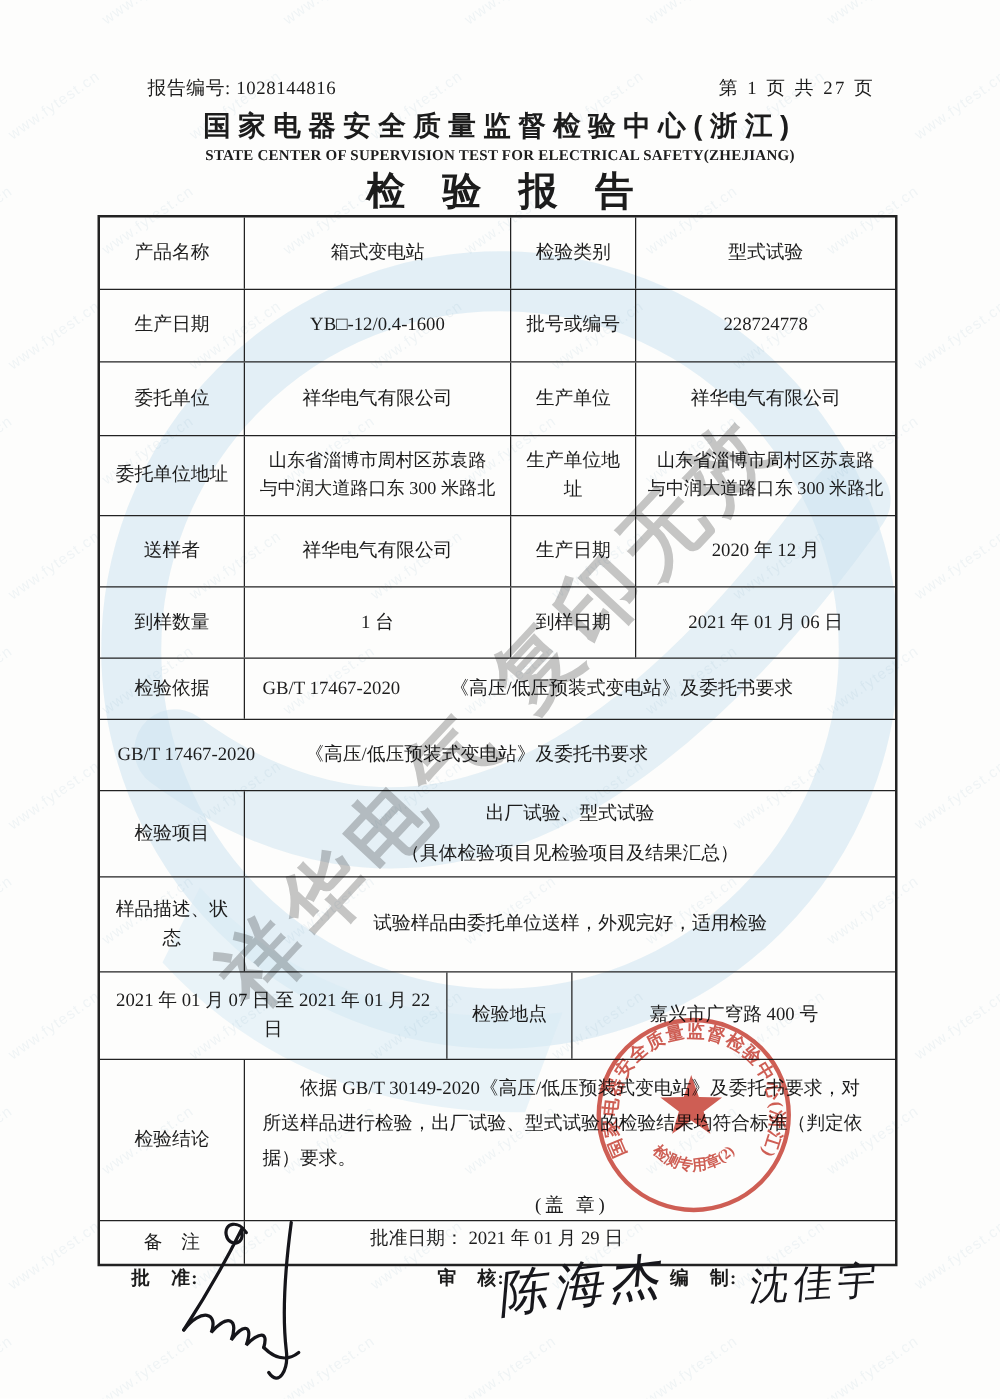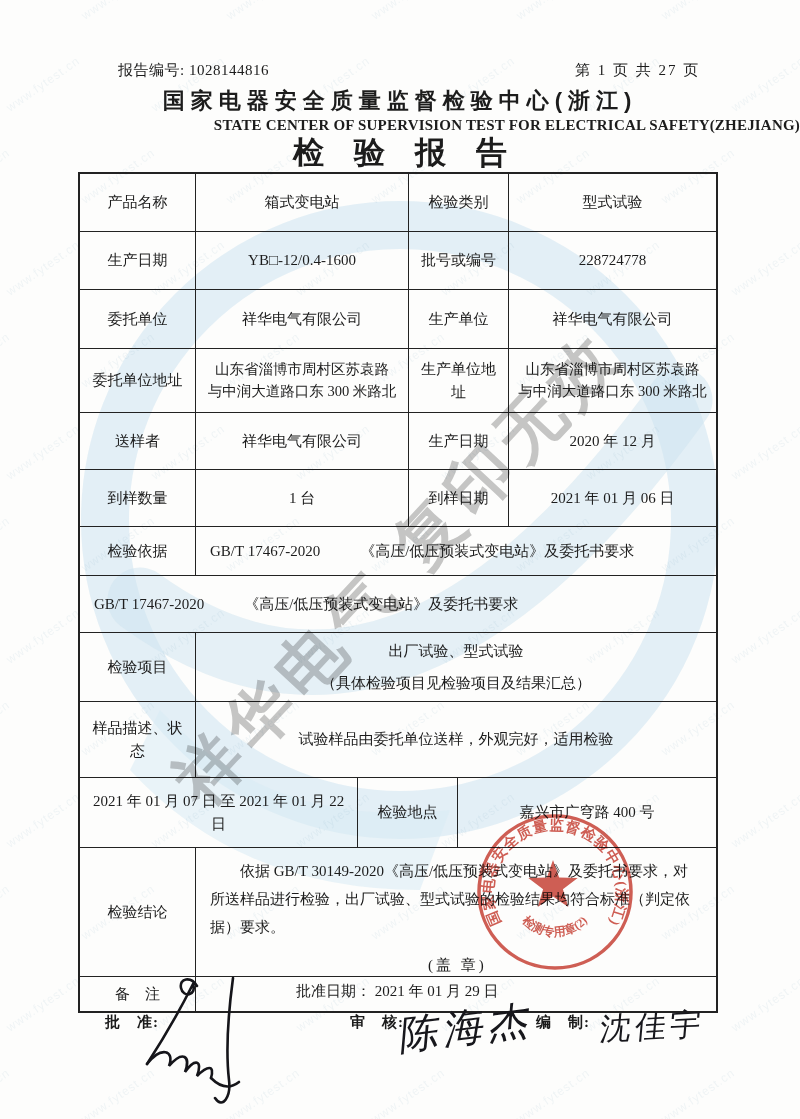--- a/index.html
+++ b/index.html
@@ -12,22 +12,22 @@
   .emblem { position:absolute; left:70px; top:150px; z-index:0; }
   .tile-layer { position:absolute; inset:0; z-index:1; pointer-events:none; }
   .tile { position:absolute; transform:rotate(-35deg); font-size:12px; opacity:.09;
           letter-spacing:1px; font-family:"Liberation Sans",sans-serif; white-space:nowrap; }
   
   .hdr-reportno { position:absolute; left:118px; top:61px; font-size:15px; letter-spacing:.5px; z-index:2; }
   .hdr-pageinfo { position:absolute; left:575px; top:61px; font-size:15px; letter-spacing:2px; z-index:2; }
   .hdr-center { position:absolute; top:86px; left:0; width:100%; text-align:center; z-index:2;
                 font-family:"Liberation Sans","DejaVu Sans",sans-serif;
                 font-size:22px; font-weight:bold; letter-spacing:6px; }
-  .hdr-en { position:absolute; top:117px; left:0; width:100%; text-align:right; z-index:2;
-            font-size:15px; font-weight:bold; letter-spacing:.2px; }
+  .hdr-en { position:absolute; top:117px; left:0; width:100%; text-align:center; z-index:2;
+            font-size:12px; font-weight:bold; letter-spacing:.2px; }
   .hdr-title { position:absolute; top:132px; left:0; width:100%; text-align:center; z-index:2;
                font-family:"Liberation Sans","DejaVu Sans",sans-serif;
                font-size:31px; font-weight:bold; letter-spacing:30px; text-indent:30px; }
   
   .rtable { position:absolute; left:78px; top:172px; width:640px; z-index:2;
             border:2px solid #222; box-sizing:border-box; background:transparent; }
   .tr { display:flex; border-bottom:1.6px solid #222; box-sizing:border-box; }
   .tr:last-child { border-bottom:none; }
   .td { border-right:1.6px solid #222; box-sizing:border-box;
         display:flex; flex-direction:column; align-items:center; justify-content:center;

